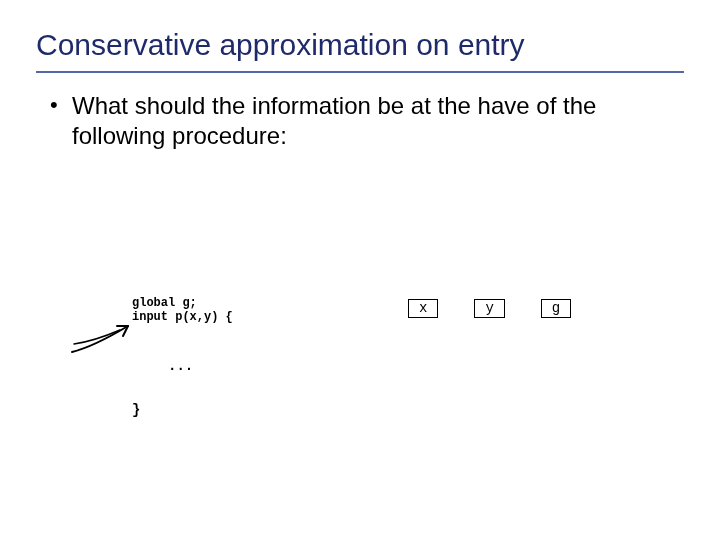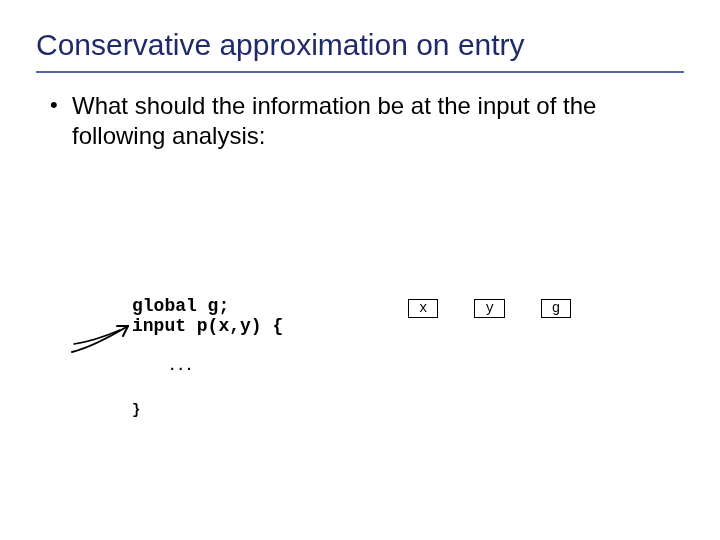--- a/index.html
+++ b/index.html
@@ -48,21 +48,21 @@
     content: "•";
     position: absolute;
     left: 4px;
     top: 0;
     font-size: 22px;
     line-height: 1.25;
   }
   .code-block {
     font-family: "Courier New", Courier, monospace;
     font-weight: bold;
-    font-size: 18px;
+    font-size: 12px;
     white-space: pre;
     color: #000;
   }
   .boxes {
     position: absolute;
     left: 408px;
     top: 299px;
     display: flex;
     gap: 36px;
     align-items: flex-start;
@@ -111,21 +111,21 @@
 </style>
 </head>
 <body>
 
 <div class="slide">
 
   <h1 class="title">Conservative approximation on entry</h1>
   <div class="title-rule"></div>
 
   <ul class="bullets">
-    <li>What should the information be at the input of the following analysis:</li>
+    <li>What should the information be at the have of the following procedure:</li>
   </ul>
 
   <div class="code-area">
     <div class="code-block">global g;</div>
     <div class="code-block">input p(x,y) {</div>
   </div>
 
   <div class="code-dots">...</div>
   <div class="code-close">}</div>
 

